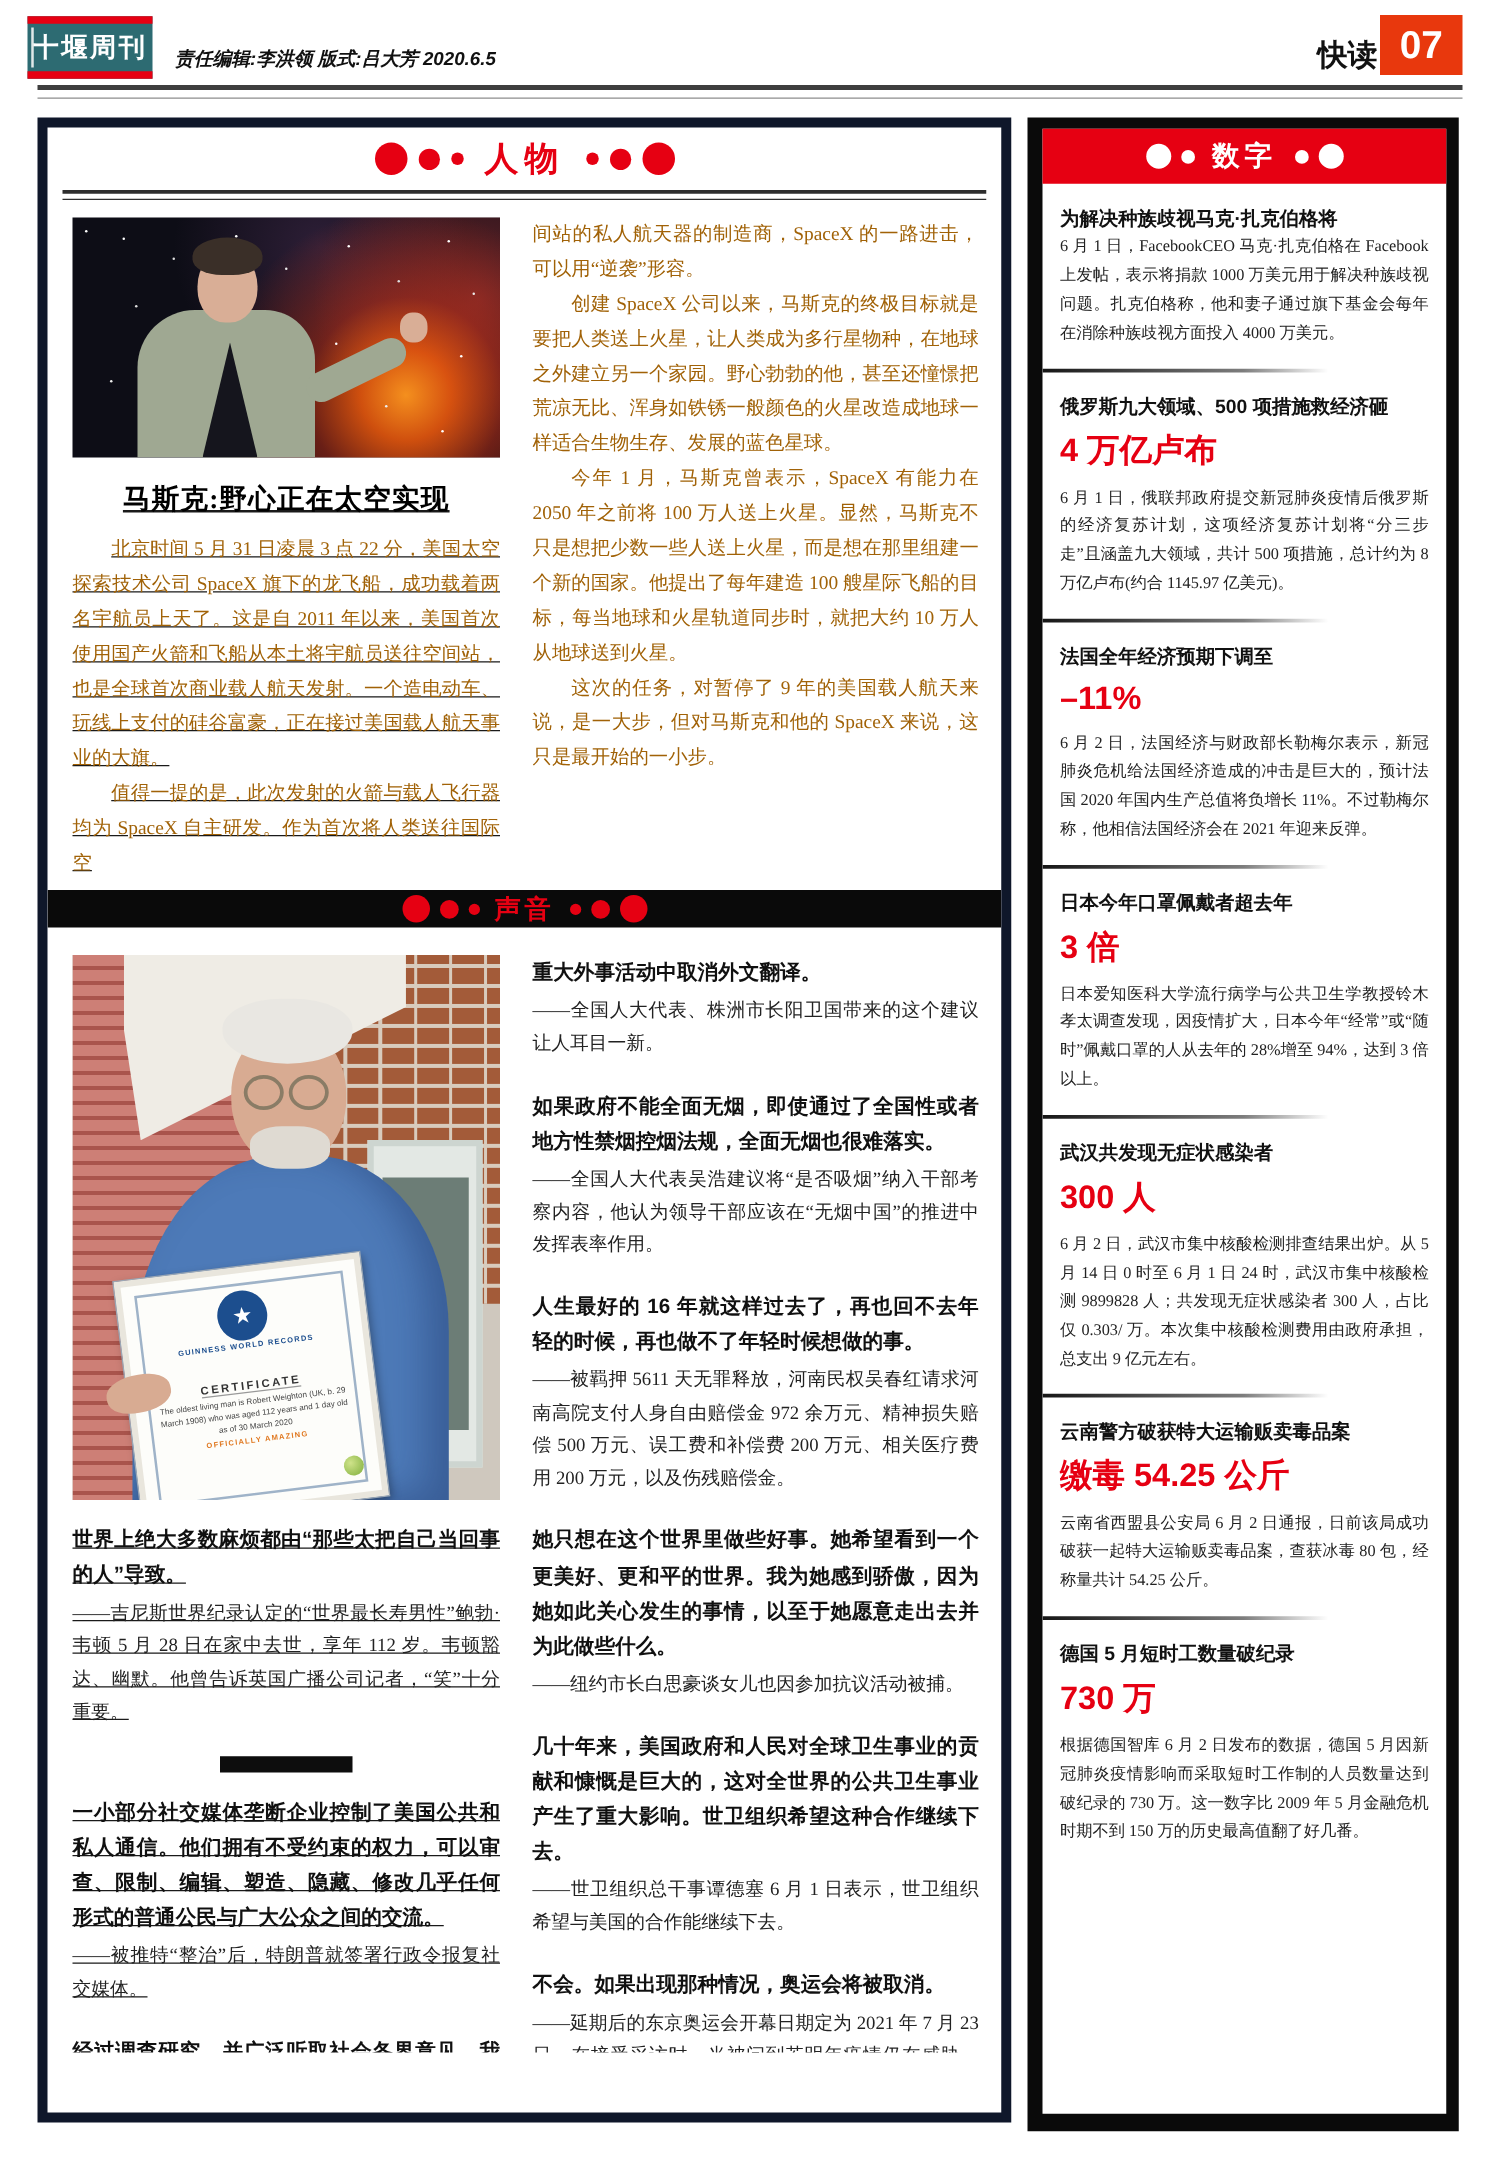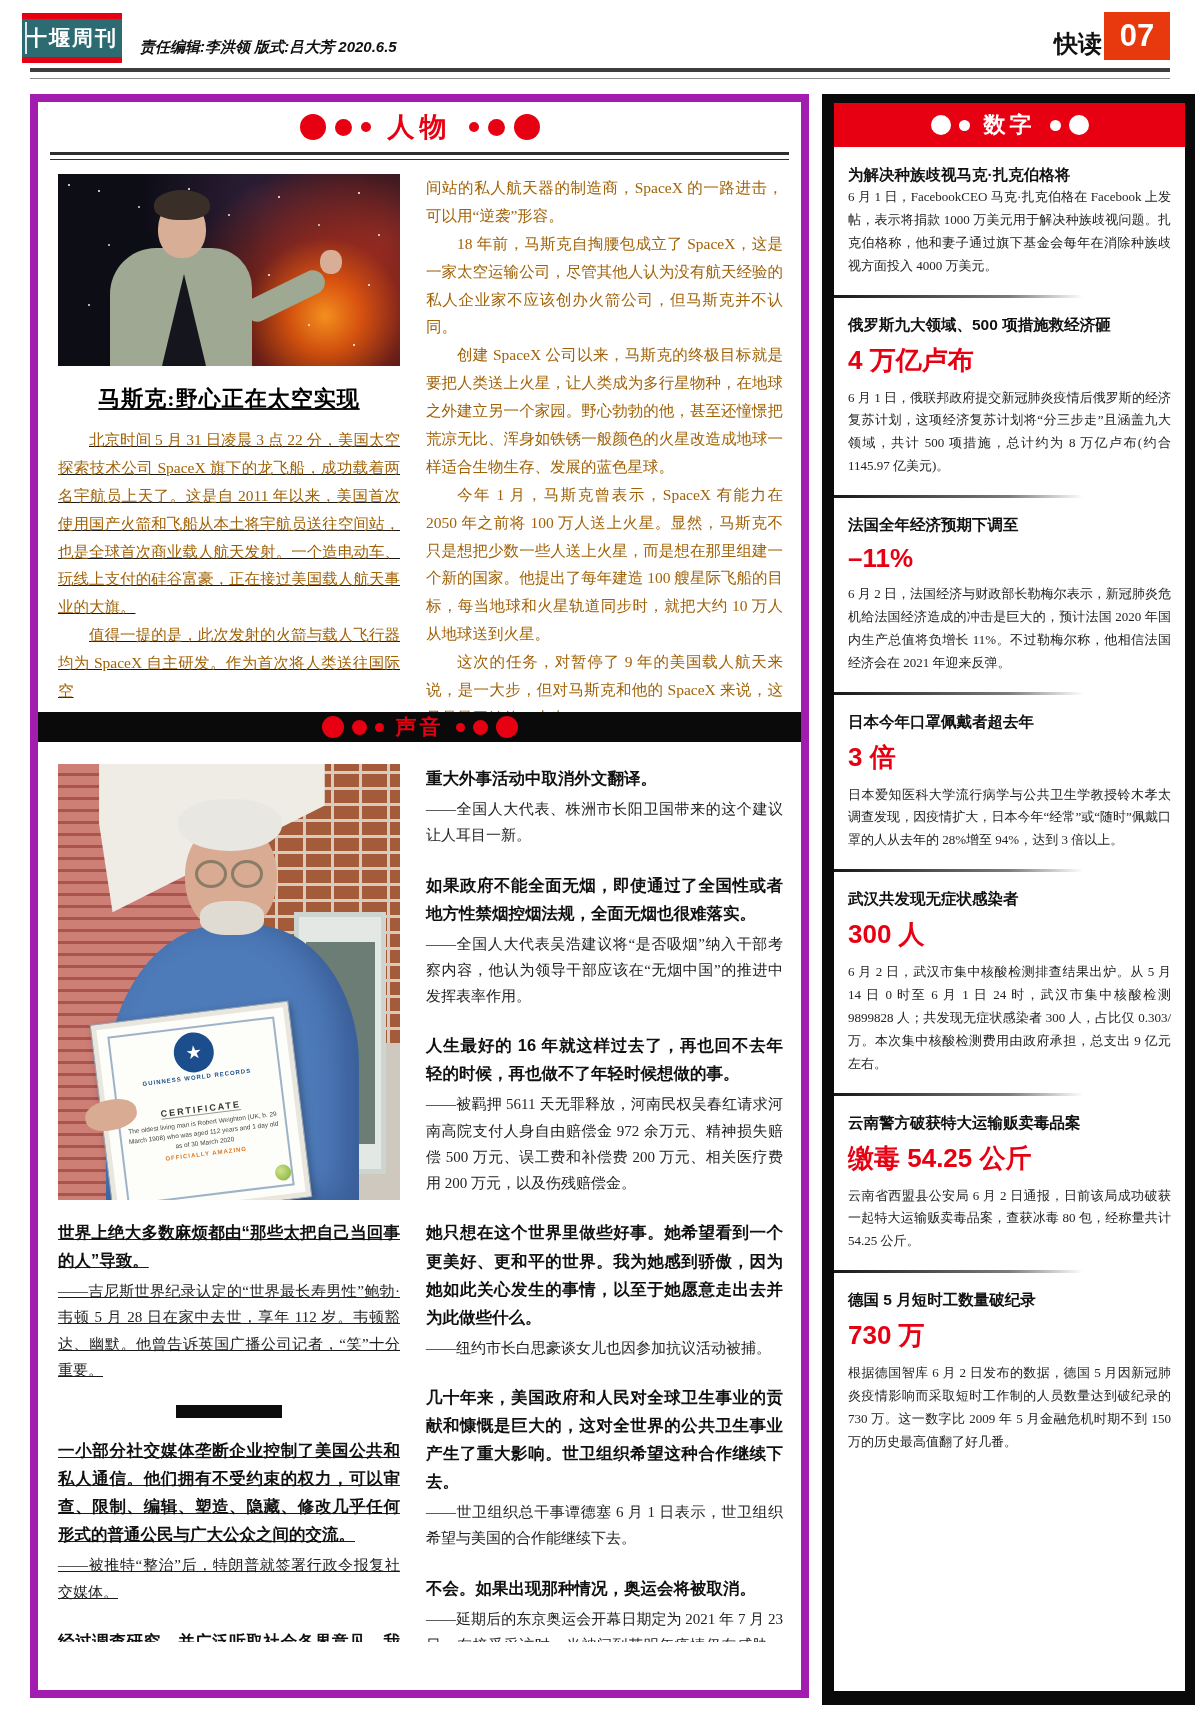--- a/index.html
+++ b/index.html
@@ -17,22 +17,22 @@
   .editor-line{position:absolute;left:140px;top:38px;font-weight:bold;font-style:italic;
         font-size:15px;color:#111;}
   .kuaidu{position:absolute;right:98px;top:28px;font-weight:bold;font-size:24px;color:#111;}
   .pagenum{position:absolute;right:30px;top:12px;width:66px;height:48px;background:#e8380d;
         color:#fff;font-weight:bold;font-size:31px;display:flex;align-items:center;justify-content:center;}
   .head-rule{position:absolute;left:30px;right:30px;top:68px;height:6px;
         border-top:4px solid #3e3e3e;border-bottom:1px solid #8d8d8d;}
 
   
   .left-panel{position:absolute;left:30px;top:94px;width:779px;height:1604px;
-        border:8px solid #a21caf;background:#fff;box-sizing:border-box;padding:0 16px;overflow:hidden;}
-  .numbers-panel{position:absolute;left:822px;top:94px;width:373px;height:1611px;
+        border:8px solid #0f172a;background:#fff;box-sizing:border-box;padding:0 16px;overflow:hidden;}
+  .numbers-panel{position:absolute;left:822px;top:94px;width:345px;height:1611px;
         background:#0a0a0a;box-sizing:border-box;padding:9px 10px 14px 12px;overflow:hidden;}
 
   
   .dots-header{display:flex;align-items:center;justify-content:center;gap:9px;}
   .dot{border-radius:50%;background:#e60012;flex:0 0 auto;}
   .d1{width:26px;height:26px;}.d2{width:17px;height:17px;}.d3{width:10px;height:10px;}
   .renwu-header{height:50px;}
   .renwu-header .t{color:#e60012;font-weight:bold;font-size:27px;letter-spacing:5px;margin:0 8px;}
   .dbl-rule{height:4px;border-top:3px solid #2e2e2e;border-bottom:1px solid #2e2e2e;margin:0 -4px;}
 
@@ -163,21 +163,20 @@
         <i class="m-fist"></i>
         <i class="m-head"></i>
         <i class="m-hair"></i>
       </div>
       <h2 class="article-title">马斯克:野心正在太空实现</h2>
       <p class="para">北京时间 5 月 31 日凌晨 3 点 22 分，美国太空探索技术公司 SpaceX 旗下的龙飞船，成功载着两名宇航员上天了。这是自 2011 年以来，美国首次使用国产火箭和飞船从本土将宇航员送往空间站，也是全球首次商业载人航天发射。一个造电动车、玩线上支付的硅谷富豪，正在接过美国载人航天事业的大旗。</p>
       <p class="para">值得一提的是，此次发射的火箭与载人飞行器均为 SpaceX 自主研发。作为首次将人类送往国际空</p>
     </div>
     <div class="rcol2">
       <p class="para cont">间站的私人航天器的制造商，SpaceX 的一路进击，可以用“逆袭”形容。</p>
-      <p class="para">18 年前，马斯克自掏腰包成立了 SpaceX，这是一家太空运输公司，尽管其他人认为没有航天经验的私人企业家不应该创办火箭公司，但马斯克并不认同。</p>
       <p class="para">创建 SpaceX 公司以来，马斯克的终极目标就是要把人类送上火星，让人类成为多行星物种，在地球之外建立另一个家园。野心勃勃的他，甚至还憧憬把荒凉无比、浑身如铁锈一般颜色的火星改造成地球一样适合生物生存、发展的蓝色星球。</p>
       <p class="para">今年 1 月，马斯克曾表示，SpaceX 有能力在 2050 年之前将 100 万人送上火星。显然，马斯克不只是想把少数一些人送上火星，而是想在那里组建一个新的国家。他提出了每年建造 100 艘星际飞船的目标，每当地球和火星轨道同步时，就把大约 10 万人从地球送到火星。</p>
       <p class="para">这次的任务，对暂停了 9 年的美国载人航天来说，是一大步，但对马斯克和他的 SpaceX 来说，这只是最开始的一小步。</p>
     </div>
   </div>
 
   <div class="voice-bar">
     <span class="dot v1"></span>
     <span class="dot v2"></span>
     <span class="dot v3"></span>

